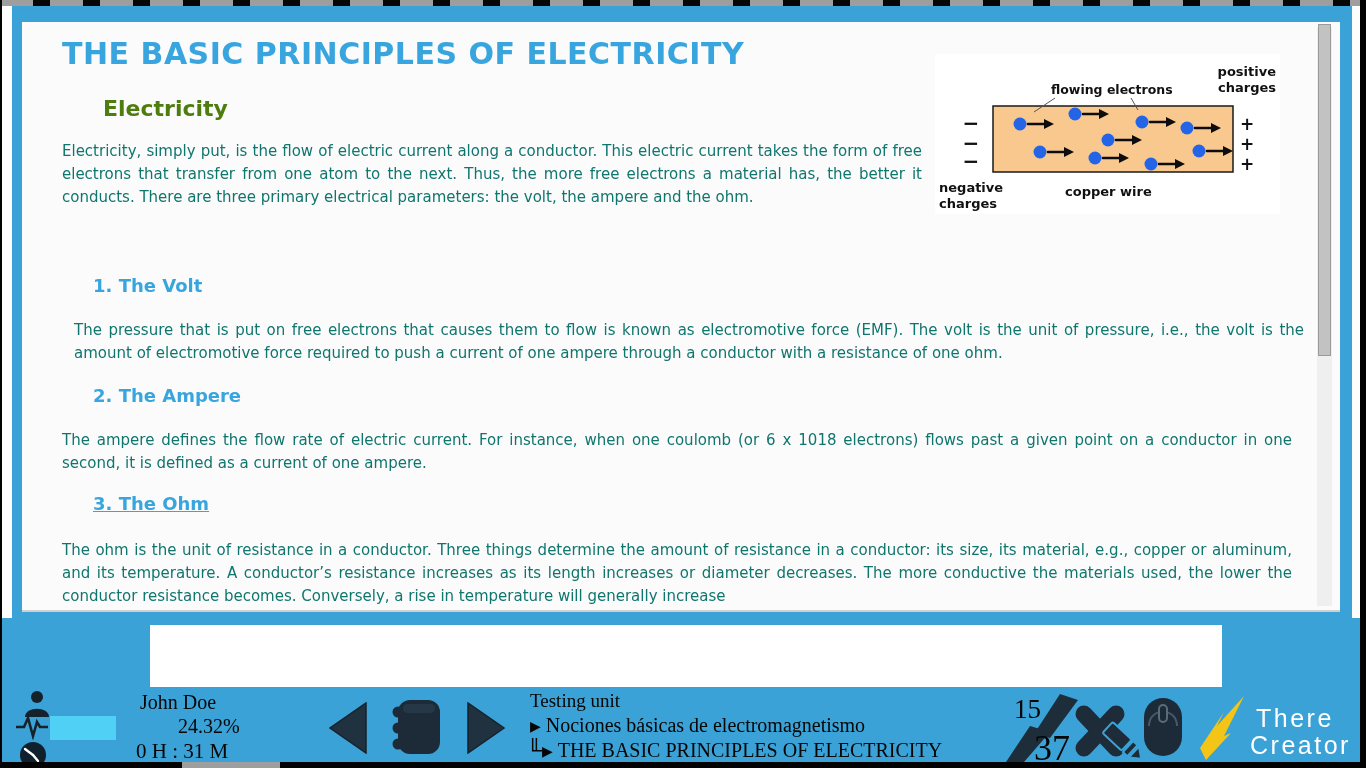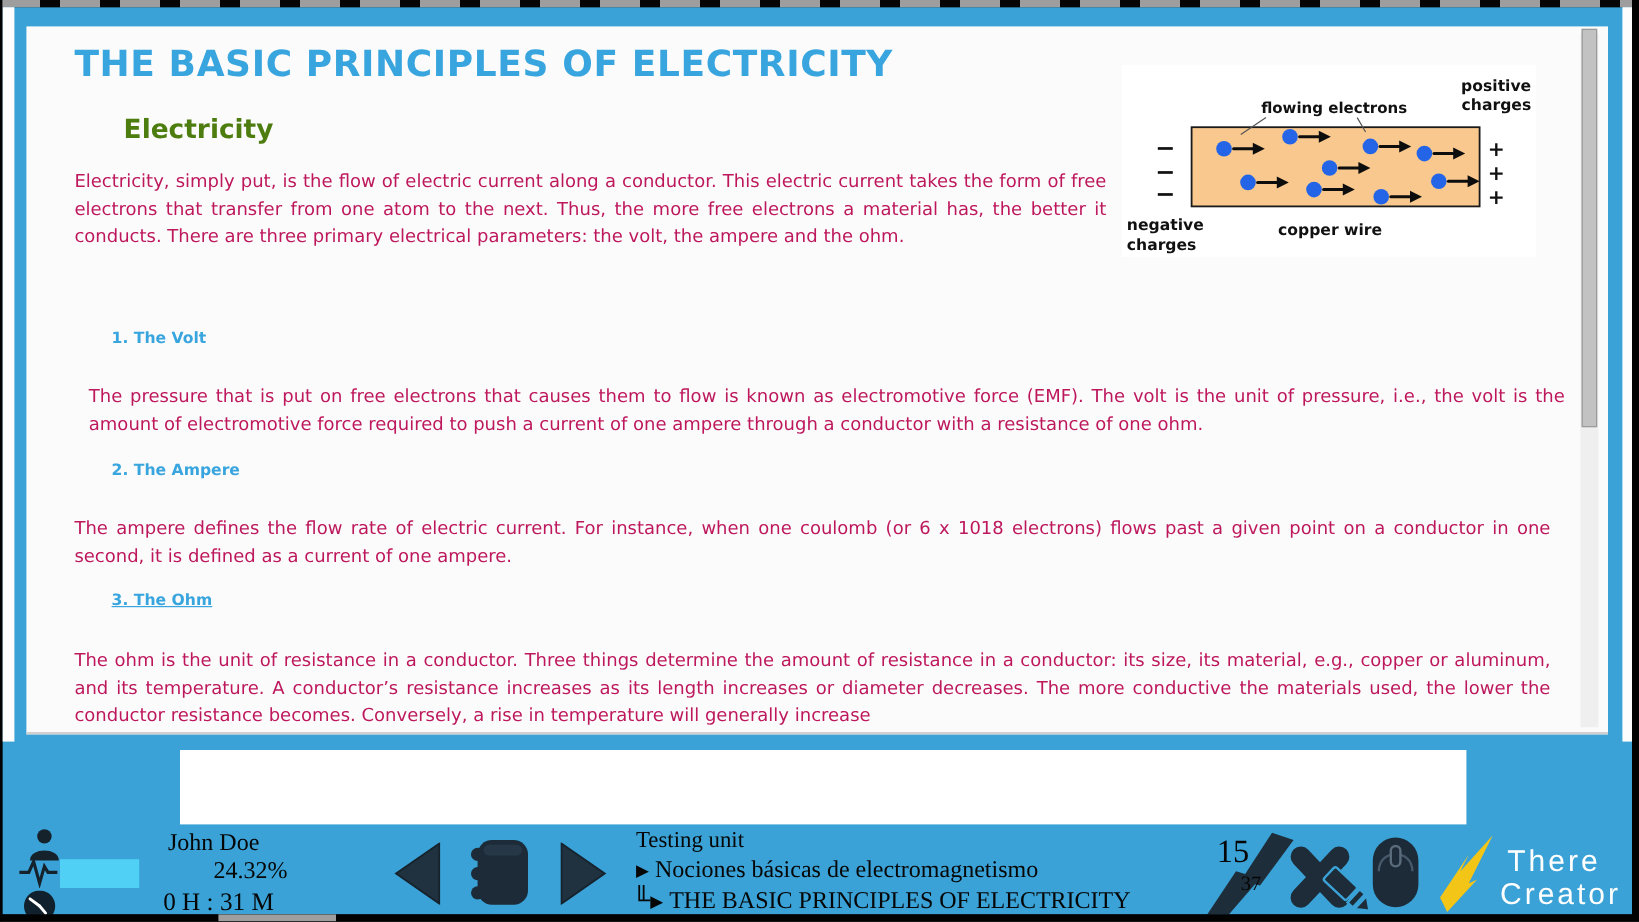--- a/index.html
+++ b/index.html
@@ -15,23 +15,23 @@
   #frame{left:2px;top:6px;width:1358px;height:756px;background:#3aa2d6;}
 
   #gutter-left{left:2px;top:6px;width:10px;height:612px;background:#fdfdfd;}
   #gutter-right{left:1352px;top:6px;width:8px;height:612px;background:#fdfdfd;}
 
   
   #content-panel{left:22px;top:22px;width:1318px;height:588px;background:#fbfbfb;
     border-bottom:2px solid #d0d0d0;overflow:hidden;}
   .doc-title{left:40px;top:14px;font-size:30px;font-weight:bold;color:#38a5de;letter-spacing:.5px;white-space:nowrap;}
   .doc-subtitle{left:81px;top:74px;font-size:22px;font-weight:bold;color:#4d7c0f;}
-  .para{font-size:15px;line-height:23px;text-align:justify;color:#be185d;}
+  .para{font-size:15px;line-height:23px;text-align:justify;color:#0f766e;}
   #intro-para{left:40px;top:118px;width:860px;}
-  .sec-head{font-size:13px;font-weight:bold;color:#38a5de;left:71px;}
+  .sec-head{font-size:18px;font-weight:bold;color:#38a5de;left:71px;}
   #sec-head-0{top:253px;} #sec-para-0{left:52px;top:297px;width:1230px;}
   #sec-head-1{top:363px;} #sec-para-1{left:40px;top:407px;width:1230px;}
   #sec-head-2{top:471px;text-decoration:underline;} #sec-para-2{left:40px;top:517px;width:1230px;}
 
   #figure{left:913px;top:32px;width:345px;height:160px;background:#ffffff;}
   #figure svg{display:block;}
   .fig-label{font-family:"DejaVu Sans",sans-serif;font-weight:bold;fill:#111;}
 
   
   #scroll-track{left:1295px;top:6px;width:15px;height:578px;background:#efefef;}
@@ -46,21 +46,21 @@
   #progress-bar{left:50px;top:716px;width:66px;height:24px;background:#4fd0f4;}
 
   .crumb{white-space:nowrap;}
   #crumb-unit{left:530px;top:690px;font-size:19px;}
   #crumb-module{left:530px;top:714px;font-size:20px;}
   #crumb-page{left:527px;top:738px;font-size:20px;}
   .crumb .marker{font-size:14px;vertical-align:1px;}
   .crumb .corner{font-size:21px;}
 
   #page-num-current{left:1014px;top:694px;font-size:27px;}
-  #page-num-total{left:1034px;top:727px;font-size:17px;}
+  #page-num-total{left:1034px;top:727px;font-size:36px;}
 
   .brand-text{color:#fff;font-family:"Liberation Sans",sans-serif;letter-spacing:2.5px;font-size:25px;white-space:nowrap;}
   #brand-line1{left:1256px;top:704px;}
   #brand-line2{left:1250px;top:731px;}
 
   #bottom-strip{left:0;top:762px;width:1366px;height:6px;background:#020202;}
   #bottom-strip-dash{left:182px;top:762px;width:98px;height:6px;background:#9e9e9e;}
   #right-edge{left:1360px;top:0;width:6px;height:768px;background:#020202;}
   #left-edge{left:0;top:0;width:2px;height:768px;background:#020202;}
 </style>

